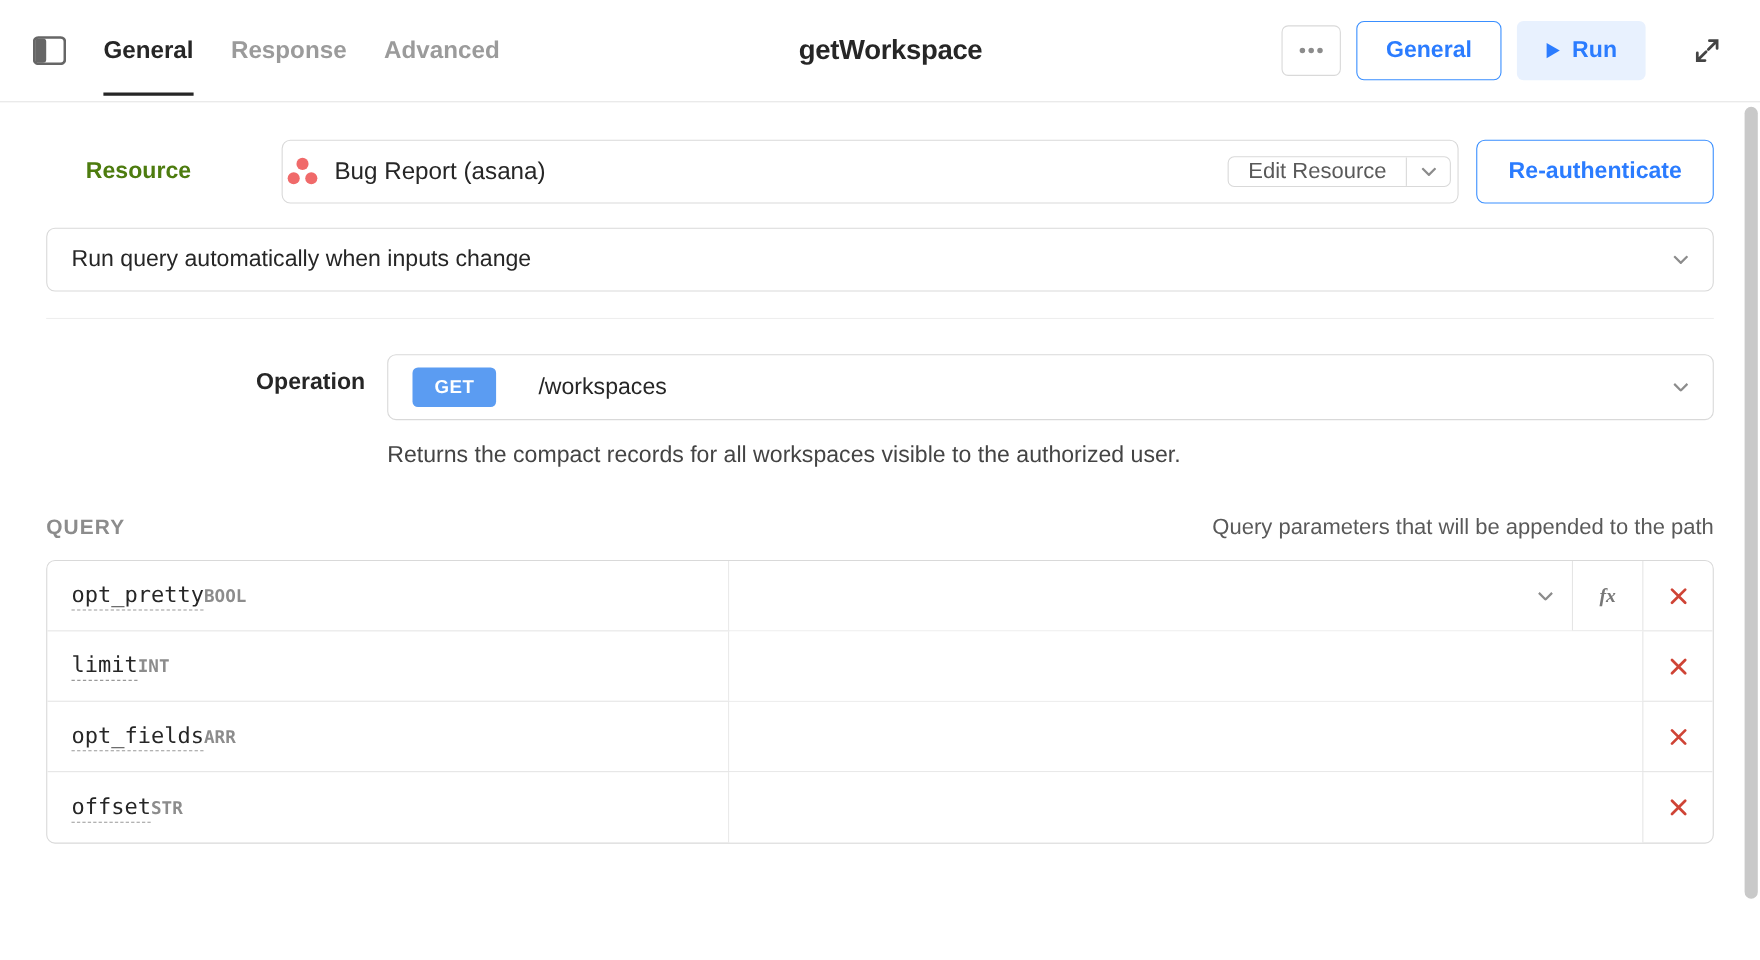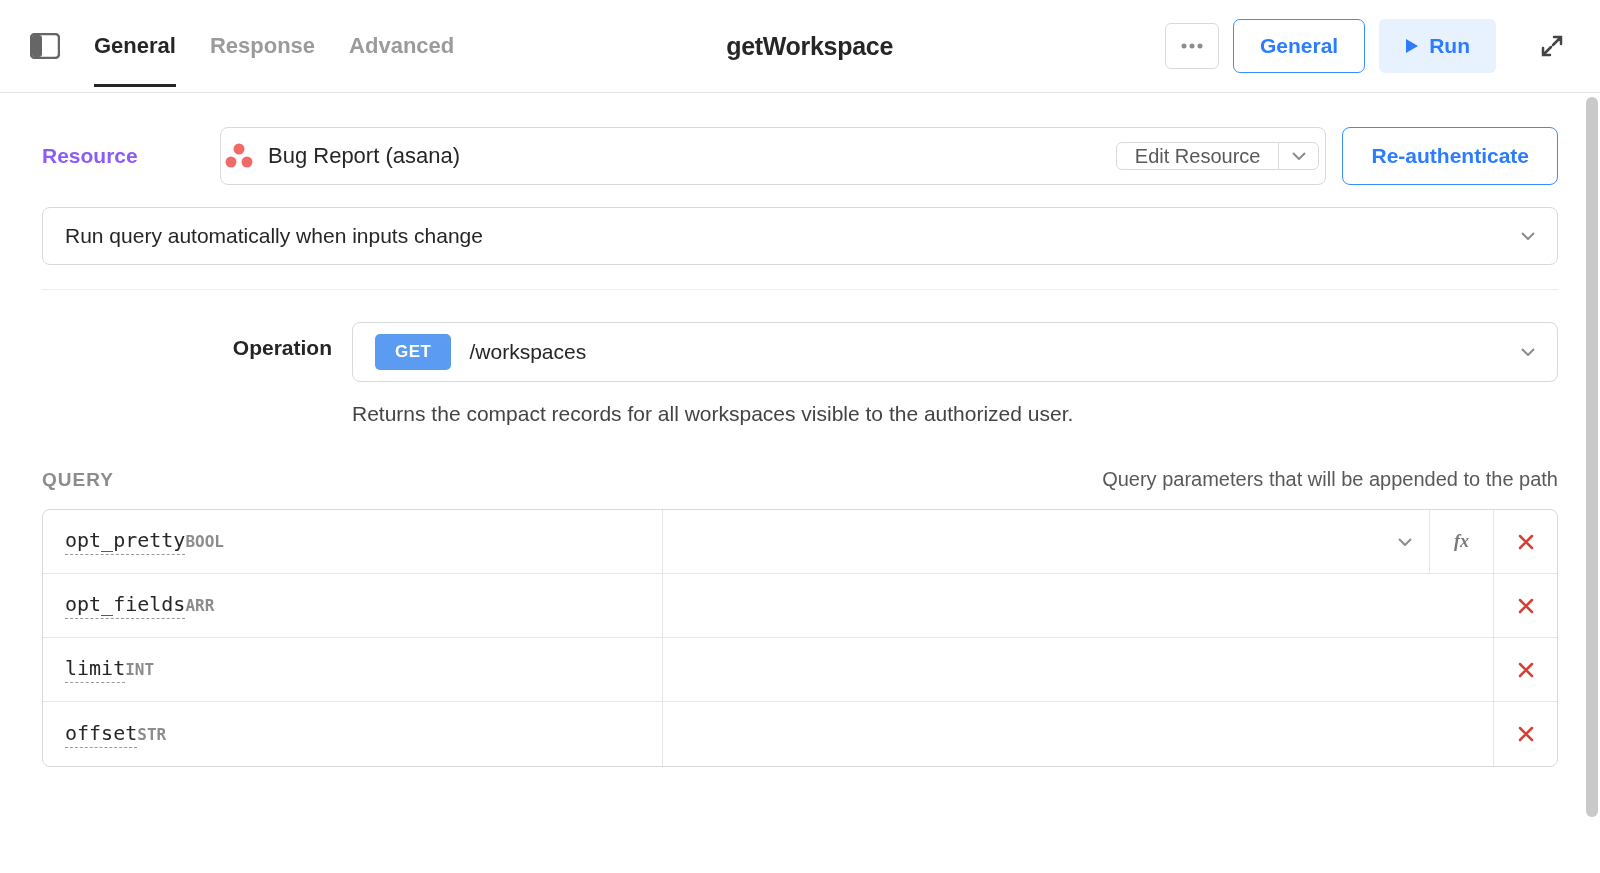--- a/index.html
+++ b/index.html
@@ -123,21 +123,22 @@
   
   .row {
     display: flex;
     align-items: center;
     margin-bottom: 22px;
   }
   .label-col {
     width: 138px;
     font-size: 21px;
     font-weight: 600;
-    color: #8b5cf6;
+    color: #4d7c0f;
+    margin-left: 36px;
   }
   .resource-box {
     flex: 1;
     height: 58px;
     border: 1px solid #d9d9d9;
     border-radius: 8px;
     display: flex;
     align-items: center;
     padding-left: 3px;
     position: relative;
@@ -218,20 +219,21 @@
   .op-right { flex: 1; }
   .op-box {
     height: 60px;
     border: 1px solid #d9d9d9;
     border-radius: 8px;
     display: flex;
     align-items: center;
     padding: 0 22px;
     cursor: pointer;
     background: #fff;
+    gap: 20px;
   }
   .verb {
     background: #5b9cf2;
     color: #fff;
     font-weight: 700;
     font-size: 17px;
     letter-spacing: 0.5px;
     padding: 8px 20px;
     border-radius: 5px;
     margin-right: 18px;
@@ -447,36 +449,36 @@
         </div>
         <div class="fx-cell">fx</div>
         <div class="del-cell">
           <svg width="16" height="16">
             <path d="M2 2 L14 14 M14 2 L2 14" stroke-width="2.5" stroke-linecap="round"></path>
           </svg>
         </div>
       </div>
       <div class="param-row">
         <div class="param-key">
-          <span class="param-name">opt_fields</span>
-          <span class="param-type">ARR</span>
+          <span class="param-name">limit</span>
+          <span class="param-type">INT</span>
         </div>
         <div class="param-value">
           <input style="">
         </div>
         <div class="del-cell">
           <svg width="16" height="16">
             <path d="M2 2 L14 14 M14 2 L2 14" stroke-width="2.5" stroke-linecap="round"></path>
           </svg>
         </div>
       </div>
       <div class="param-row">
         <div class="param-key">
-          <span class="param-name">limit</span>
-          <span class="param-type">INT</span>
+          <span class="param-name">opt_fields</span>
+          <span class="param-type">ARR</span>
         </div>
         <div class="param-value">
           <input style="">
         </div>
         <div class="del-cell">
           <svg width="16" height="16">
             <path d="M2 2 L14 14 M14 2 L2 14" stroke-width="2.5" stroke-linecap="round"></path>
           </svg>
         </div>
       </div>

